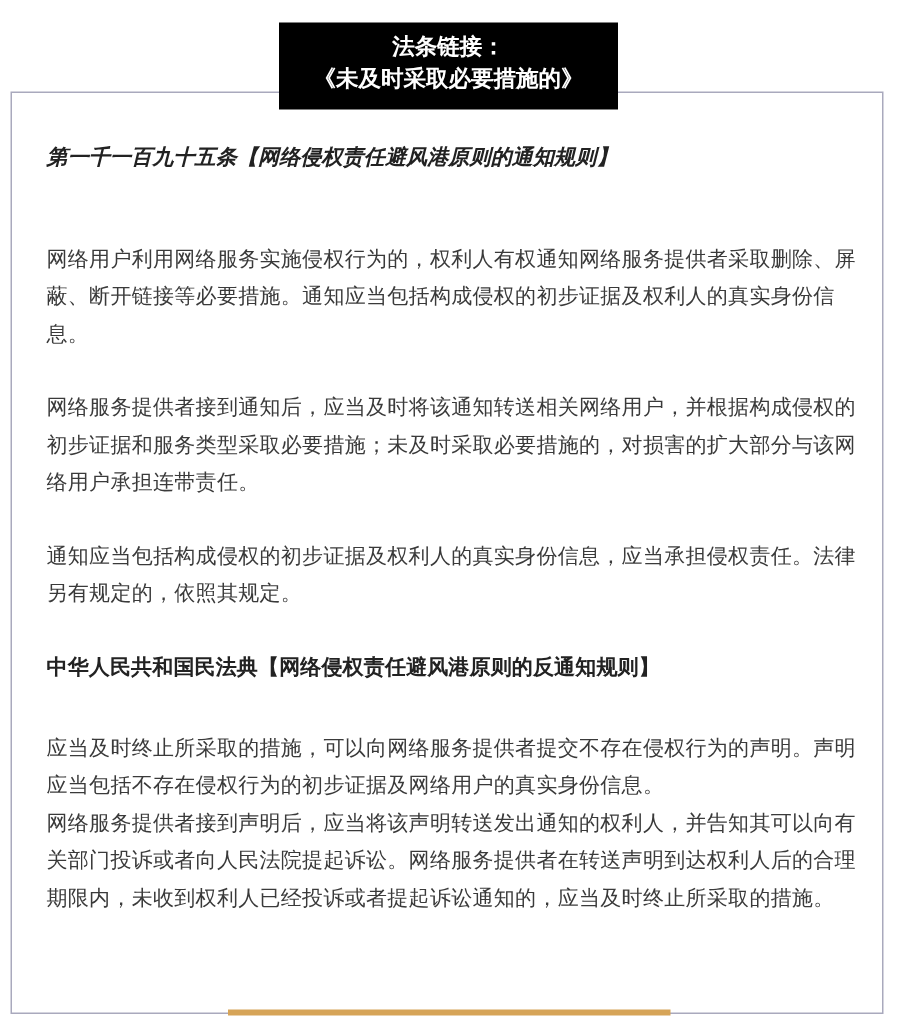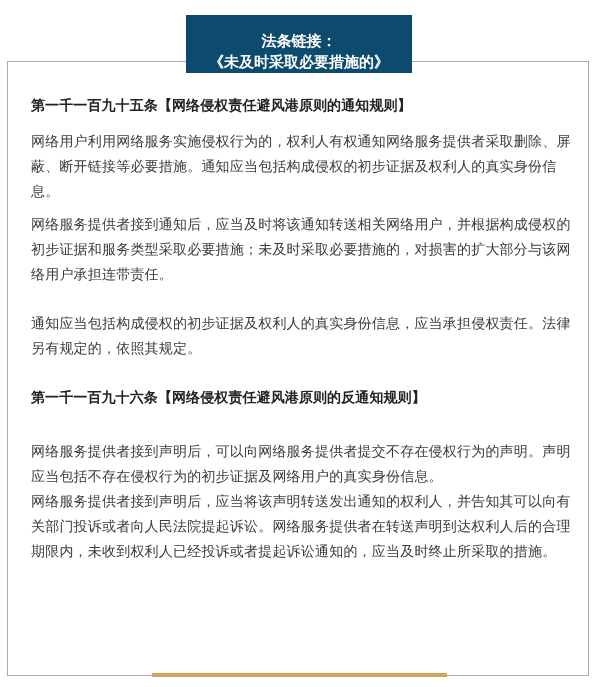--- a/index.html
+++ b/index.html
@@ -24,27 +24,27 @@
       border: 1.5px solid #a9a9bd;
       box-sizing: border-box;
       background: #ffffff;
     }
     .badge {
       position: absolute;
       left: 186px;
       top: 15px;
       width: 226px;
       height: 58px;
-      background: #0c4a6e;
+      background: #000000;
       color: #ffffff;
       text-align: center;
       font-weight: bold;
       font-size: 15px;
       line-height: 21px;
-      padding-top: 16px;
+      padding-top: 6px;
       box-sizing: border-box;
       z-index: 2;
     }
     .badge-line {
       display: block;
       white-space: nowrap;
     }
     .bottom-bar {
       position: absolute;
       left: 152px;
@@ -81,28 +81,28 @@
 <body>
 
 <div class="badge">
   <span class="badge-line">法条链接：</span>
   <span class="badge-line">《未及时采取必要措施的》</span>
 </div>
 
 <div class="frame"></div>
 
 <div class="content">
-  <p class="article-title" style="margin-top:2px;">第一千一百九十五条【网络侵权责任避风港原则的通知规则】</p>
+  <p class="article-title" style="margin-top:2px;font-style:italic;">第一千一百九十五条【网络侵权责任避风港原则的通知规则】</p>
 
-  <p class="para" style="margin-top:13px;">网络用户利用网络服务实施侵权行为的，权利人有权通知网络服务提供者采取删除、屏蔽、断开链接等必要措施。通知应当包括构成侵权的初步证据及权利人的真实身份信息。</p>
+  <p class="para" style="margin-top:45px;">网络用户利用网络服务实施侵权行为的，权利人有权通知网络服务提供者采取删除、屏蔽、断开链接等必要措施。通知应当包括构成侵权的初步证据及权利人的真实身份信息。</p>
 
-  <p class="para" style="margin-top:8px;">网络服务提供者接到通知后，应当及时将该通知转送相关网络用户，并根据构成侵权的初步证据和服务类型采取必要措施；未及时采取必要措施的，对损害的扩大部分与该网络用户承担连带责任。</p>
+  <p class="para" style="margin-top:24px;">网络服务提供者接到通知后，应当及时将该通知转送相关网络用户，并根据构成侵权的初步证据和服务类型采取必要措施；未及时采取必要措施的，对损害的扩大部分与该网络用户承担连带责任。</p>
 
   <p class="para" style="margin-top:24px;">通知应当包括构成侵权的初步证据及权利人的真实身份信息，应当承担侵权责任。法律另有规定的，依照其规定。</p>
 
-  <p class="article-title" style="margin-top:25px;">第一千一百九十六条【网络侵权责任避风港原则的反通知规则】</p>
+  <p class="article-title" style="margin-top:25px;">中华人民共和国民法典【网络侵权责任避风港原则的反通知规则】</p>
 
-  <p class="para" style="margin-top:31px;">网络服务提供者接到声明后，可以向网络服务提供者提交不存在侵权行为的声明。声明应当包括不存在侵权行为的初步证据及网络用户的真实身份信息。</p>
+  <p class="para" style="margin-top:31px;">应当及时终止所采取的措施，可以向网络服务提供者提交不存在侵权行为的声明。声明应当包括不存在侵权行为的初步证据及网络用户的真实身份信息。</p>
 
   <p class="para" style="">网络服务提供者接到声明后，应当将该声明转送发出通知的权利人，并告知其可以向有关部门投诉或者向人民法院提起诉讼。网络服务提供者在转送声明到达权利人后的合理期限内，未收到权利人已经投诉或者提起诉讼通知的，应当及时终止所采取的措施。</p>
 </div>
 
 <div class="bottom-bar"></div>
 
 </body></html>

